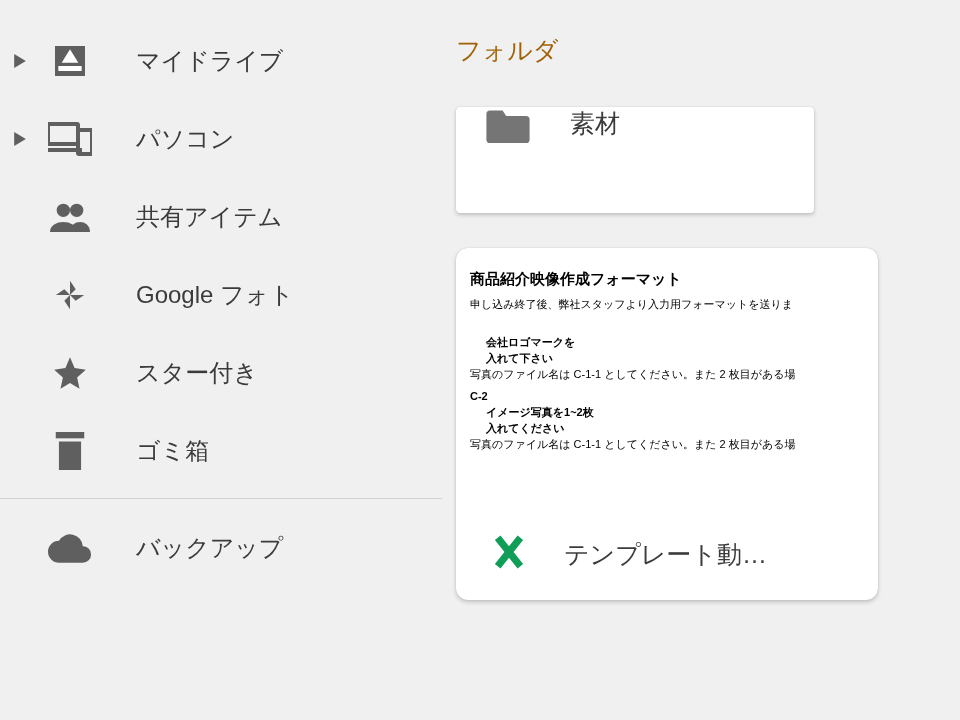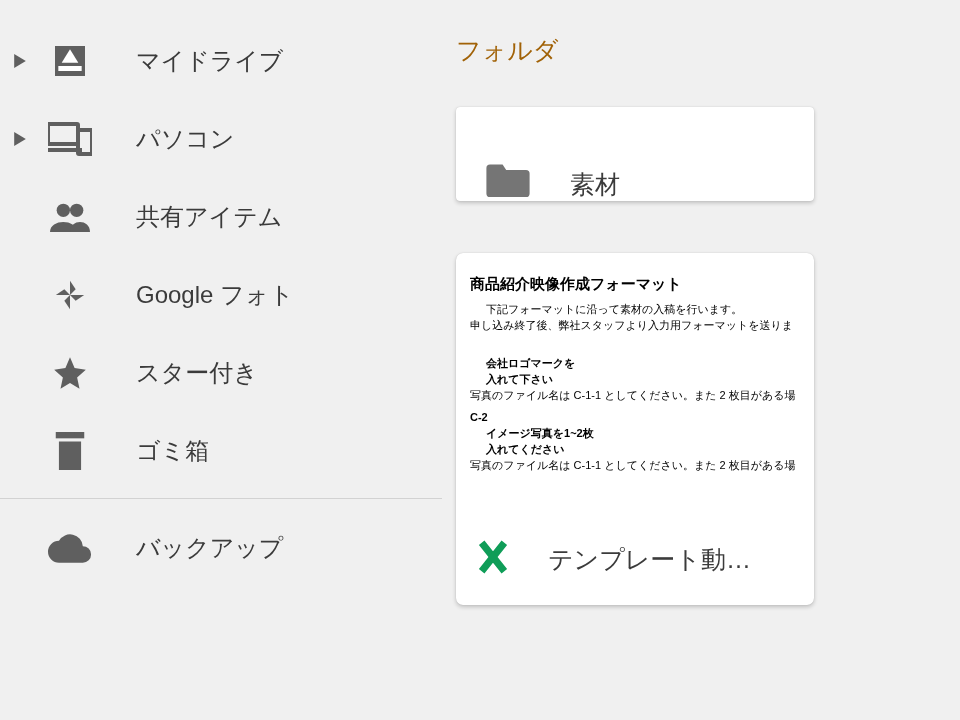--- a/index.html
+++ b/index.html
@@ -49,60 +49,60 @@
     flex: 1;
     padding-top: 34px;
   }
   .section-title {
     font-size: 25px;
     color: #a16207;
     margin-bottom: 40px;
   }
   .folder-card {
     width: 358px;
-    height: 94px;
+    height: 106px;
     background: #ffffff;
     border-radius: 4px;
     box-shadow: 0 2px 4px rgba(0,0,0,0.2), 0 0 1px rgba(0,0,0,0.2);
     display: flex;
-    align-items: flex-end;
+    align-items: flex-start;
     padding: 0 30px;
     cursor: pointer;
-    margin-bottom: 52px;
+    margin-bottom: 35px;
   }
   .folder-card svg { fill: #757575; }
   .folder-label {
     font-size: 25px;
     color: #3b3b3b;
     margin-left: 40px;
   }
   .file-card {
-    width: 358px;
+    width: 422px;
     background: #ffffff;
-    border-radius: 7px;
+    border-radius: 12px;
     box-shadow: 0 2px 4px rgba(0,0,0,0.2), 0 0 1px rgba(0,0,0,0.2);
     cursor: pointer;
     overflow: hidden;
   }
   .doc-preview {
     padding: 22px 14px 36px 14px;
     height: 260px;
     font-family: "MS PGothic", Meiryo, sans-serif;
     color: #000;
   }
   .doc-preview h4 { font-size: 15px; font-weight: bold; margin-bottom: 8px; }
   .doc-preview p  { font-size: 11px; line-height: 1.45; }
   .doc-preview .indent { padding-left: 16px; }
   .doc-preview .gap { margin-top: 22px; }
   .doc-preview b { font-weight: bold; text-align: center; }
   .file-footer {
     height: 92px;
     display: flex;
     align-items: center;
-    padding: 0 20px;
+    padding: 0 36px;
   }
   .file-label {
     font-size: 25px;
     color: #3b3b3b;
     margin-left: 38px;
     white-space: nowrap;
     overflow: hidden;
     text-overflow: ellipsis;
     max-width: 230px;
   }
@@ -217,21 +217,20 @@
           <path d="M2 2h7l2 3h11a2 2 0 012 2v11a2 2 0 01-2 2H2a2 2 0 01-2-2V4a2 2 0 012-2z"></path>
         </svg>
     </span>
     <span class="folder-label">素材</span>
   </div>
 
 
   <div class="file-card">
     <div class="doc-preview">
       <h4>商品紹介映像作成フォーマット</h4>
-      <p class="indent">下記フォーマットに沿って素材の入稿を行います。</p>
       <p>申し込み終了後、弊社スタッフより入力用フォーマットを送りま</p>
       <p class="gap indent"><b>会社ロゴマークを</b></p>
       <p class="indent"><b>入れて下さい</b></p>
       <p>写真のファイル名は C-1-1 としてください。また 2 枚目がある場</p>
       <p style="margin-top:6px"><b>C-2</b></p>
       <p class="indent"><b>イメージ写真を1~2枚</b></p>
       <p class="indent"><b>入れてください</b></p>
       <p>写真のファイル名は C-1-1 としてください。また 2 枚目がある場</p>
     </div>
     <div class="file-footer">

